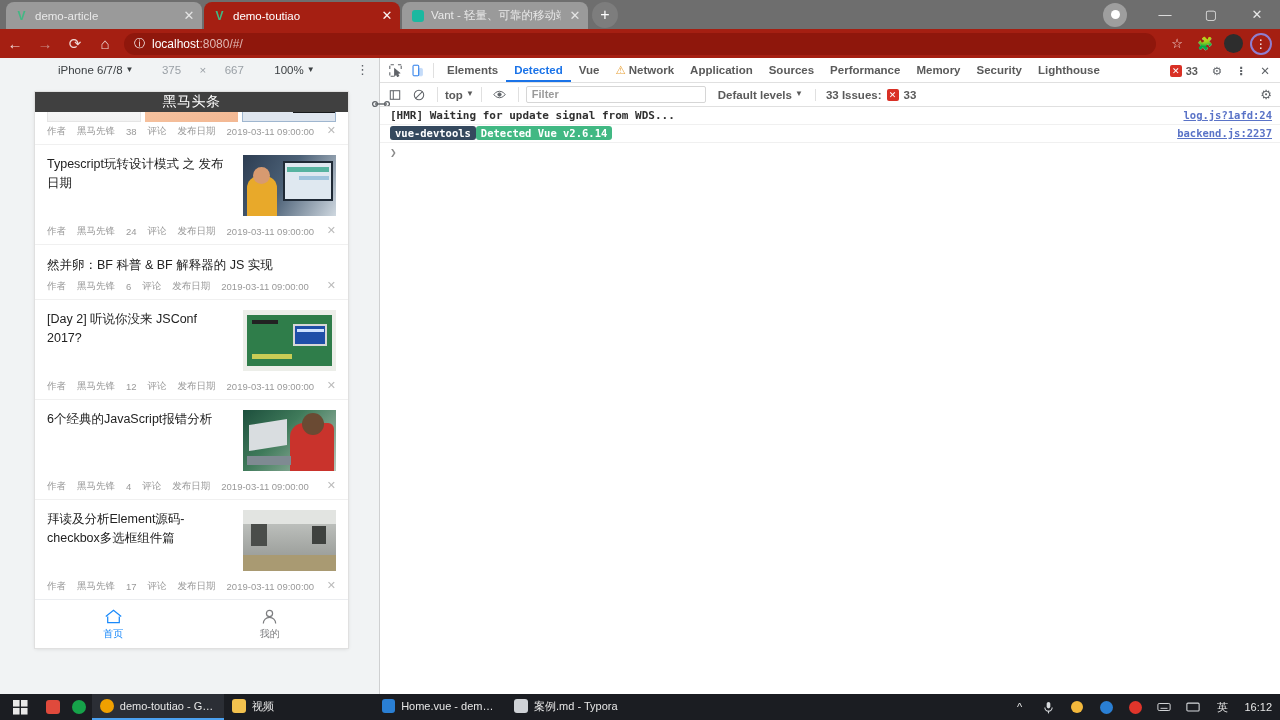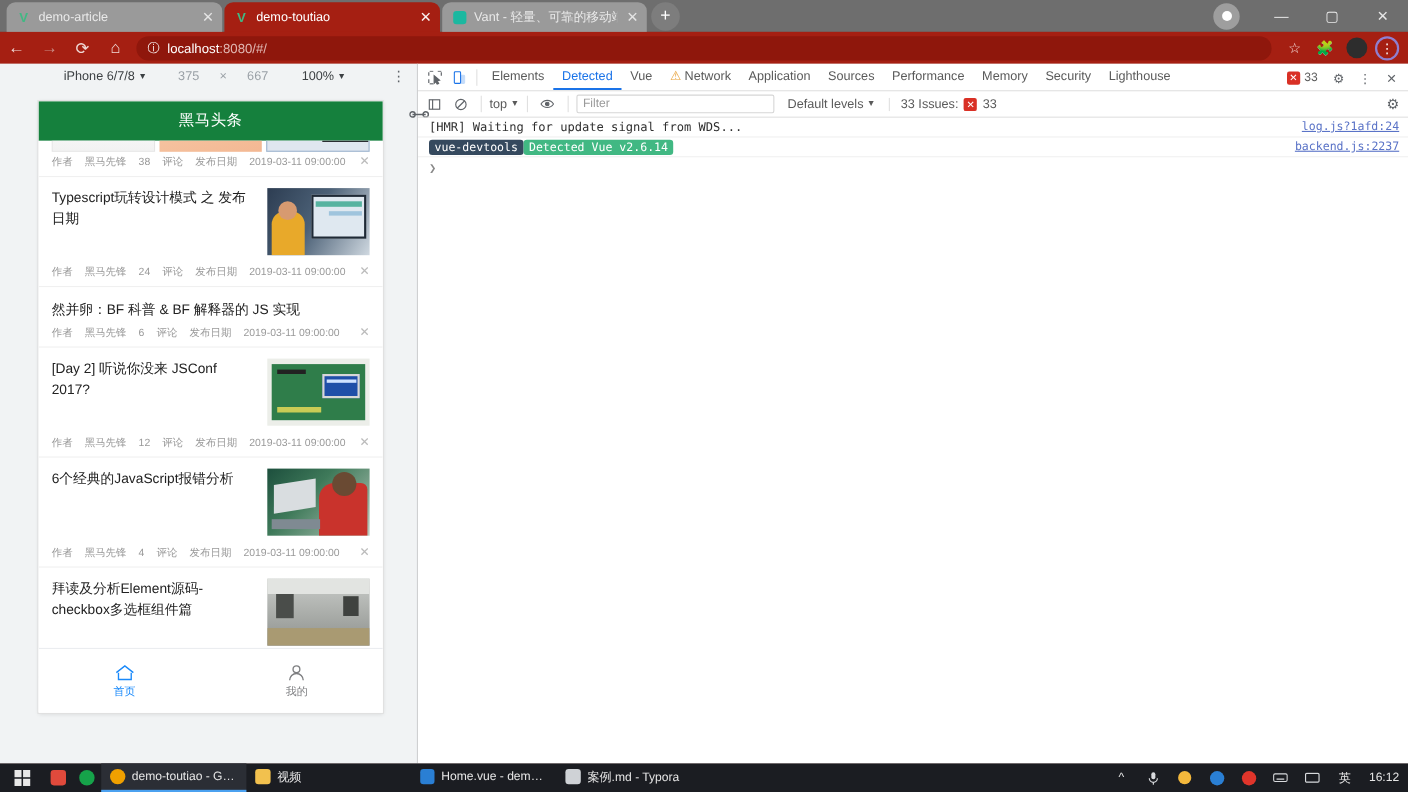--- a/index.html
+++ b/index.html
@@ -59,51 +59,51 @@
   .dev-num { width:44px; text-align:center; }
   .dev-zoom { margin-left:18px; display:flex; align-items:center; gap:3px; }
   .dev-kebab { position:absolute; right:10px; top:4px; font-size:13px; color:#5f6368; }
   .caret { font-size:8px; position:relative; top:-1px; }
 
   .device-viewport {
     position:absolute; left:35px; top:34px; width:313px; height:556px; background:#ffffff;
     box-shadow:0 0 0 1px #e0e0e0, 0 1px 4px rgba(0,0,0,.12); overflow:hidden;
   }
   .app-header {
-    height:36px; background:#15803d; color:#fff; display:flex; align-items:center;
+    height:20px; background:#404040; color:#fff; display:flex; align-items:center;
     justify-content:center; font-size:14px; letter-spacing:.5px;
   }
   .app-list { position:relative; height:520px; overflow:hidden; background:#fff; }
   .art { border-bottom:1px solid #f0f0f0; padding:0 12px; }
   .art-body { display:flex; gap:8px; padding:10px 0 6px; }
   .art-title {
     flex:1 1 auto; font-size:12.5px; line-height:19px; color:#222;
     word-break:break-word;
   }
   .art-thumb { flex:0 0 93px; width:93px; height:61px; background:#ddd; overflow:hidden; position:relative; }
   .art-meta {
     display:flex; align-items:center; gap:11px; font-size:9.5px; color:#999;
     padding:3px 0 6px; position:relative;
   }
   .art-meta .close { position:absolute; right:0; top:2px; color:#bbb; font-size:11px; }
   .triple { display:flex; gap:4px; padding-top:0; }
   .triple .art-thumb { flex:1 1 0; width:auto; height:44px; }
 
   .tabbar {
-    position:absolute; left:0; bottom:0; width:313px; height:59px; background:#fff;
+    position:absolute; left:0; bottom:0; width:313px; height:49px; background:#fff;
     border-top:1px solid #ebedf0; display:flex;
   }
   .tabitem { flex:1 1 0; display:flex; flex-direction:column; align-items:center; justify-content:center; gap:2px; font-size:10px; color:#7d7e80; }
   .tabitem.active { color:#1989fa; }
 
   
   .splitter { position:absolute; left:372px; top:40px; width:18px; height:12px; display:flex; align-items:center; justify-content:center; }
 
   
-  .devtools { flex:1 1 auto; height:636px; background:#ffffff; display:flex; flex-direction:column; }
+  .devtools { flex:1 1 auto; height:636px; background:#ffffff; display:flex; flex-direction:column;font-weight:bold; }
   .dt-tabs { height:25px; border-bottom:1px solid #e0e0e0; display:flex; align-items:center; font-size:11.5px; color:#5a5a5a; padding-left:4px; position:relative; }
   .dt-ic { width:22px; height:24px; display:flex; align-items:center; justify-content:center; color:#5f6368; }
   .dt-sep { width:1px; height:15px; background:#e0e0e0; margin:0 5px; }
   .dt-tab { padding:0 8px; height:24px; line-height:24px; white-space:nowrap; }
   .dt-tab.sel { color:#1a73e8; box-shadow: inset 0 -2px 0 #1a73e8; }
   .dt-tab .warn { color:#e8a33d; margin-right:3px; }
   .dt-right { position:absolute; right:4px; top:0; height:25px; display:flex; align-items:center; gap:2px; }
   .errbadge { display:flex; align-items:center; gap:4px; font-size:11px; color:#5a5a5a; padding:0 6px; }
   .errsq { width:12px; height:12px; background:#d93025; color:#fff; font-size:9px; line-height:12px; text-align:center; border-radius:2px; }
 

